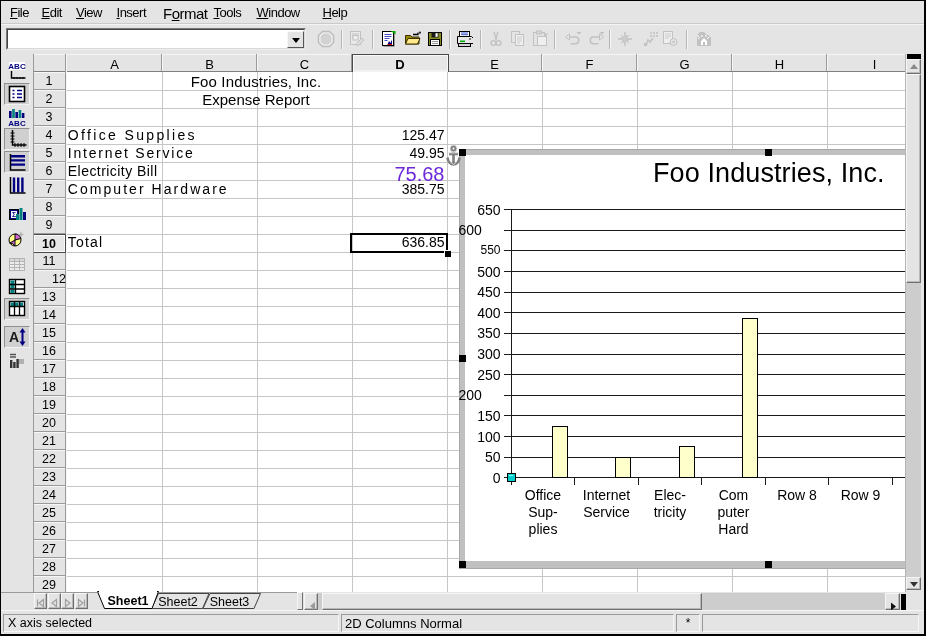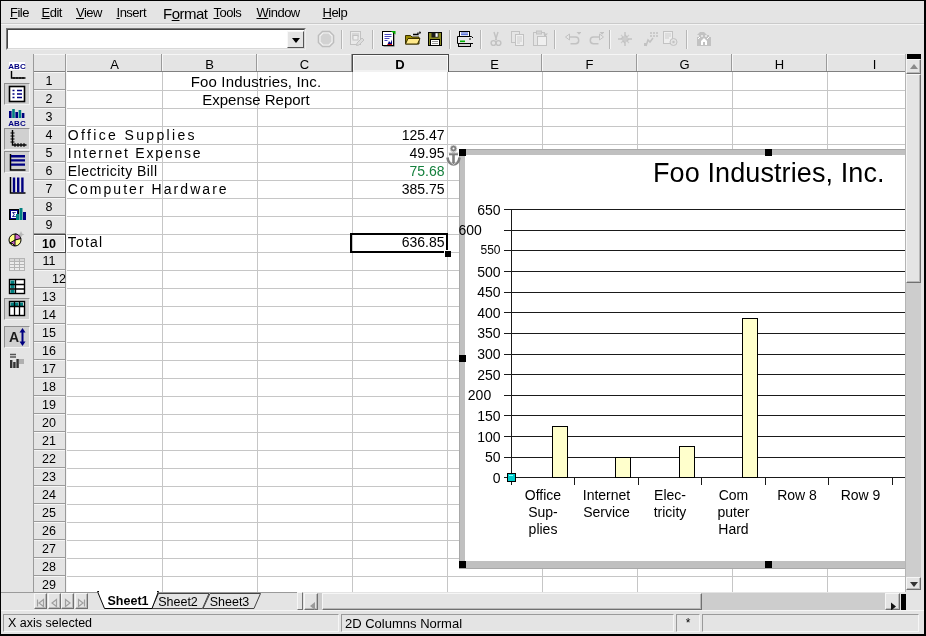--- a/index.html
+++ b/index.html
@@ -437,27 +437,27 @@
 <div class="ab" style="left:67px;top:468px;width:838px;height:1px;background:#c6c6c6"></div>
 <div class="ab" style="left:67px;top:486px;width:838px;height:1px;background:#c6c6c6"></div>
 <div class="ab" style="left:67px;top:504px;width:838px;height:1px;background:#c6c6c6"></div>
 <div class="ab" style="left:67px;top:522px;width:838px;height:1px;background:#c6c6c6"></div>
 <div class="ab" style="left:67px;top:540px;width:838px;height:1px;background:#c6c6c6"></div>
 <div class="ab" style="left:67px;top:558px;width:838px;height:1px;background:#c6c6c6"></div>
 <div class="ab" style="left:67px;top:576px;width:838px;height:1px;background:#c6c6c6"></div>
 <div class="ab" style="left:156.0px;top:72.8px;width:200px;text-align:center;font-size:15px;font-weight:normal;letter-spacing:0.15px;color:#000">Foo Industries, Inc.</div>
 <div class="ab" style="left:156.0px;top:90.8px;width:200px;text-align:center;font-size:15px;font-weight:normal;letter-spacing:0px;color:#000">Expense Report</div>
 <div class="ab" style="left:67.8px;top:127px;font-size:14px;font-weight:normal;letter-spacing:2.35px;color:#000">Office Supplies</div>
-<div class="ab" style="left:67.8px;top:145px;font-size:14px;font-weight:normal;letter-spacing:1.8px;color:#000">Internet Expense</div>
+<div class="ab" style="left:67.8px;top:145px;font-size:14px;font-weight:normal;letter-spacing:1.8px;color:#000">Internet Service</div>
 <div class="ab" style="left:67.8px;top:163px;font-size:14px;font-weight:normal;letter-spacing:0.45px;color:#000">Electricity Bill</div>
 <div class="ab" style="left:67.8px;top:181px;font-size:14px;font-weight:normal;letter-spacing:2.05px;color:#000">Computer Hardware</div>
 <div class="ab" style="left:67.8px;top:234px;font-size:14px;font-weight:normal;letter-spacing:1.2px;color:#000">Total</div>
 <div class="ab" style="left:384.5px;top:127px;width:60px;text-align:right;font-size:14px;font-weight:normal;letter-spacing:0px;color:#000">125.47</div>
 <div class="ab" style="left:384.5px;top:145px;width:60px;text-align:right;font-size:14px;font-weight:normal;letter-spacing:0px;color:#000">49.95</div>
-<div class="ab" style="left:384.5px;top:163px;width:60px;text-align:right;font-size:14px;font-weight:normal;letter-spacing:0px;color:#15803d">75.68</div>
+<div class="ab" style="left:384.5px;top:163px;width:60px;text-align:right;font-size:20px;font-weight:normal;letter-spacing:0px;color:#6d28d9">75.68</div>
 <div class="ab" style="left:384.5px;top:181px;width:60px;text-align:right;font-size:14px;font-weight:normal;letter-spacing:0px;color:#000">385.75</div>
 <div class="ab" style="left:384.5px;top:234px;width:60px;text-align:right;font-size:14px;font-weight:normal;letter-spacing:0px;color:#000">636.85</div>
 <div class="ab" style="left:350px;top:233px;width:98px;height:20px;border:2px solid #000"></div>
 <div class="ab" style="left:444px;top:250px;width:7px;height:7px;background:#000;border-left:1px solid #fff;border-top:1px solid #fff"></div>
 <div class="ab" style="left:464.5px;top:154.5px;width:440.5px;height:406.0px;background:#fff"></div>
 <div class="ab" style="left:459.5px;top:149.5px;width:445.5px;height:5px;background:#c0c0c0"></div>
 <div class="ab" style="left:459.5px;top:149.5px;width:5px;height:418.0px;background:#c0c0c0"></div>
 <div class="ab" style="left:459.5px;top:560.5px;width:445.5px;height:7px;background:#c0c0c0"></div>
 <div class="ab" style="left:458.5px;top:148.5px;width:446.5px;height:420.0px;border:1px solid #a8a8a8;border-right:none"></div>
 <div class="ab" style="left:653px;top:158px;width:260px;font-size:27px;color:#000;letter-spacing:0.1px">Foo Industries, Inc.</div>
@@ -467,21 +467,21 @@
 <div class="ab" style="left:504px;top:456.5px;width:7px;height:1px;background:#1a1a1a"></div>
 <div class="ab" style="left:458.5px;top:449.0px;width:42px;text-align:right;font-size:14px;color:#000">50</div>
 <div class="ab" style="left:511px;top:436.0px;width:394px;height:1px;background:#1a1a1a"></div>
 <div class="ab" style="left:504px;top:436.0px;width:7px;height:1px;background:#1a1a1a"></div>
 <div class="ab" style="left:458.5px;top:428.5px;width:42px;text-align:right;font-size:14px;color:#000">100</div>
 <div class="ab" style="left:511px;top:415.0px;width:394px;height:1px;background:#1a1a1a"></div>
 <div class="ab" style="left:504px;top:415.0px;width:7px;height:1px;background:#1a1a1a"></div>
 <div class="ab" style="left:458.5px;top:407.5px;width:42px;text-align:right;font-size:14px;color:#000">150</div>
 <div class="ab" style="left:511px;top:394.5px;width:394px;height:1px;background:#1a1a1a"></div>
 <div class="ab" style="left:504px;top:394.5px;width:7px;height:1px;background:#1a1a1a"></div>
-<div class="ab" style="left:458.5px;top:387.0px;width:42px;text-align:center;font-size:14px;color:#000">200</div>
+<div class="ab" style="left:458.5px;top:387.0px;width:42px;text-align:left;font-size:14px;color:#000">200</div>
 <div class="ab" style="left:511px;top:374.0px;width:394px;height:1px;background:#1a1a1a"></div>
 <div class="ab" style="left:504px;top:374.0px;width:7px;height:1px;background:#1a1a1a"></div>
 <div class="ab" style="left:458.5px;top:366.5px;width:42px;text-align:right;font-size:14px;color:#000">250</div>
 <div class="ab" style="left:511px;top:353.5px;width:394px;height:1px;background:#1a1a1a"></div>
 <div class="ab" style="left:504px;top:353.5px;width:7px;height:1px;background:#1a1a1a"></div>
 <div class="ab" style="left:458.5px;top:346.0px;width:42px;text-align:right;font-size:14px;color:#000">300</div>
 <div class="ab" style="left:511px;top:332.5px;width:394px;height:1px;background:#1a1a1a"></div>
 <div class="ab" style="left:504px;top:332.5px;width:7px;height:1px;background:#1a1a1a"></div>
 <div class="ab" style="left:458.5px;top:325.0px;width:42px;text-align:right;font-size:14px;color:#000">350</div>
 <div class="ab" style="left:511px;top:312.0px;width:394px;height:1px;background:#1a1a1a"></div>

